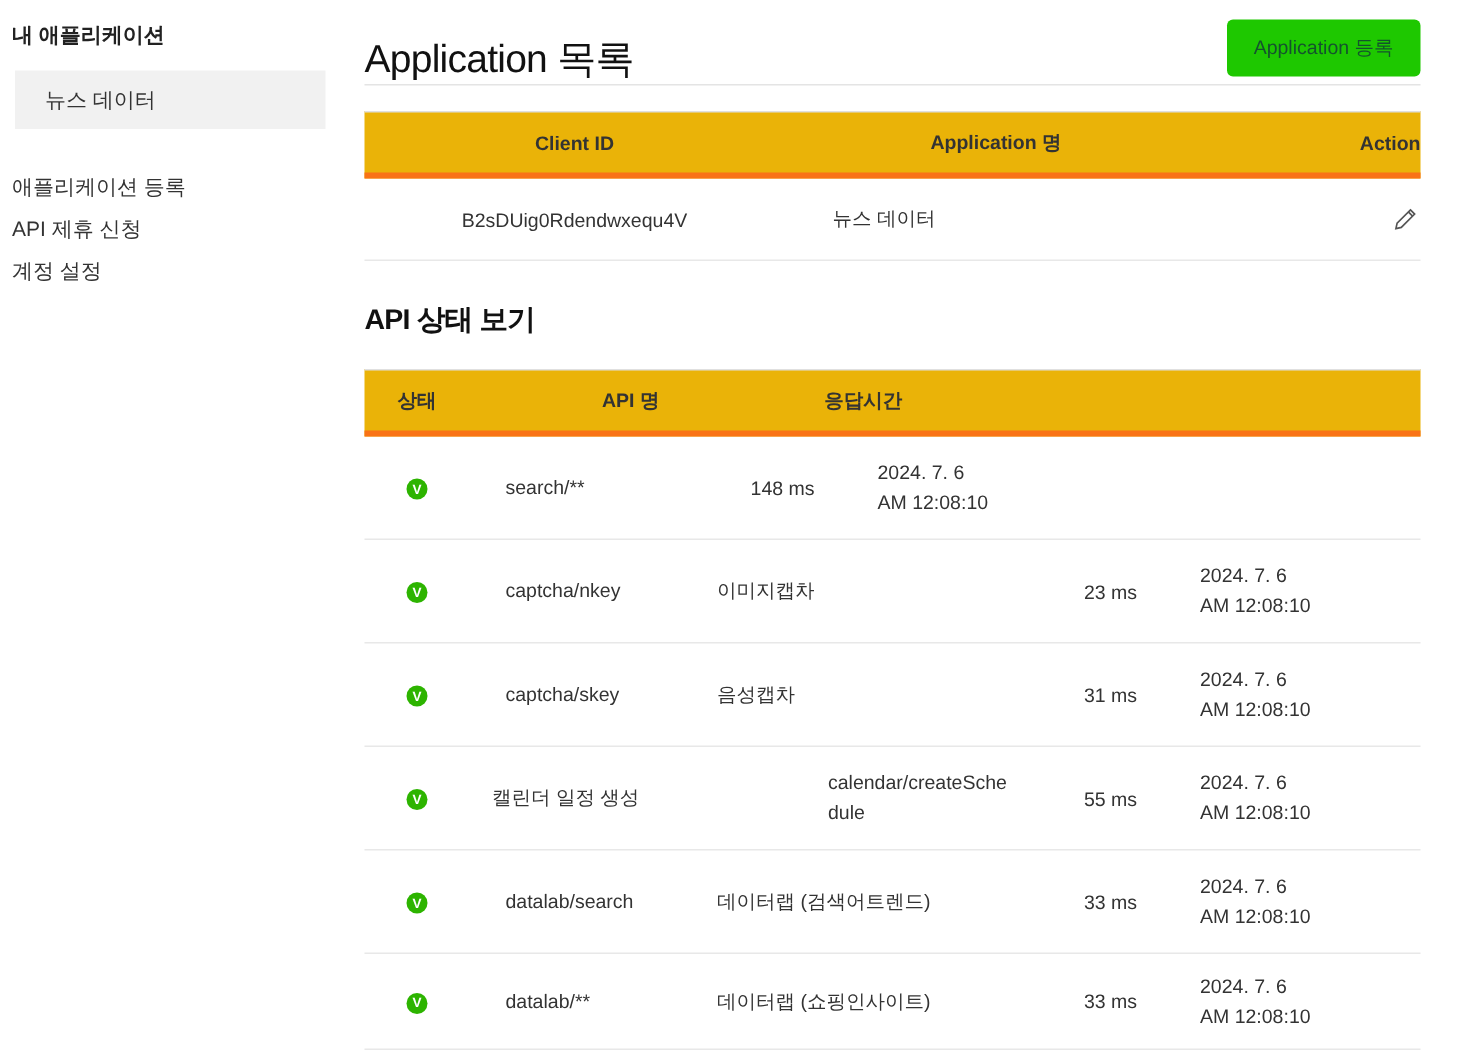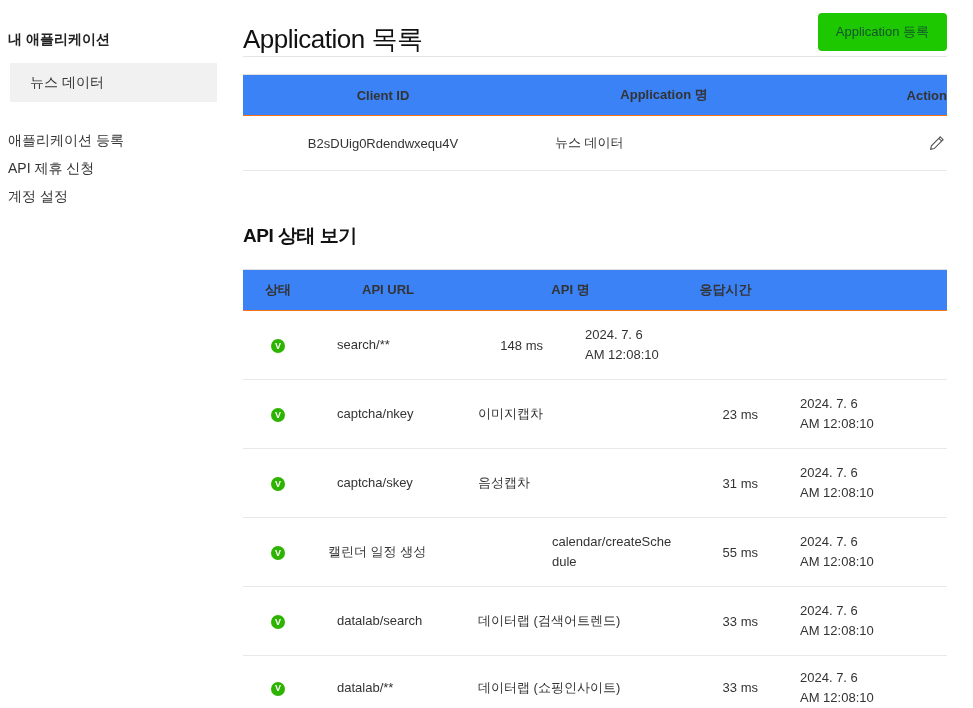--- a/index.html
+++ b/index.html
@@ -1,56 +1,56 @@
 <!DOCTYPE html>
 <html style="--accent-green: #1ec800; --status-green: #2db400;"><head>
 <meta charset="utf-8">
 <style>
   html,body{margin:0;padding:0;background:#fff;}
   body{width:973px;height:708px;font-family:"Liberation Sans","DejaVu Sans",sans-serif;color:#333;}
   .page{position:relative;width:973px;height:708px;overflow:hidden;background:#fff;}
 
   
-  .sidebar{position:absolute;left:0;top:16px;width:217px;}
+  .sidebar{position:absolute;left:0;top:0;width:217px;}
   .sidebar-title{margin:15px 0 0 8px;font-size:14px;font-weight:700;color:#222;}
   .sidebar-selected{margin:14px 0 0 10px;width:207px;height:39px;background:#f1f1f1;
     display:flex;align-items:center;padding-left:20px;box-sizing:border-box;
     font-size:14px;color:#333;cursor:pointer;}
   .sidebar-menu{margin-top:24px;}
   .sidebar-menu .item{display:block;padding:7px 0 7px 8px;font-size:14px;line-height:14px;
     color:#333;cursor:pointer;}
 
   
   .main{position:absolute;left:243px;top:0;width:704px;}
   .main-header{display:flex;justify-content:space-between;align-items:flex-start;
     height:56px;border-bottom:1px solid #e4e4e4;}
   .page-title{font-size:26px;font-weight:400;color:#111;margin-top:22px;letter-spacing:-0.5px;}
   .register-btn{margin-top:13px;height:38px;padding:0 18px;background:var(--accent-green,#1ec800);
     color:#14532d;font-size:13px;font-weight:400;border:none;border-radius:4px;cursor:pointer;
     font-family:inherit;}
 
   
   .tbl{width:704px;}
-  .tbl-header{display:flex;background:#3b82f6;height:40px;align-items:center;
-    border-top:1px solid #e0e0e0;border-bottom:1px solid #f97316;
+  .tbl-header{display:flex;background:#eab308;height:40px;align-items:center;
+    border-top:1px solid #e0e0e0;border-bottom:4px solid #f97316;
     font-weight:700;font-size:13px;color:#333;}
   .tbl-row{display:flex;align-items:center;border-bottom:1px solid #e8e8e8;font-size:13px;color:#333;}
 
   
   .tbl1{margin-top:17px;}
   .tbl1 .c1{width:280px;text-align:center;}
   .tbl1 .c2{width:282px;}
   .tbl1 .hd.c2{text-align:center;}
   .tbl1 .bd.c2{padding-left:32px;box-sizing:border-box;}
   .tbl1 .c3{width:142px;text-align:right;}
   .tbl1 .tbl-row{height:54px;}
   .edit-btn{background:none;border:none;cursor:pointer;padding:2px;line-height:0;}
 
   
-  .section-title{margin-top:52px;font-size:19px;font-weight:700;color:#111;letter-spacing:-0.5px;}
+  .section-title{margin-top:26px;font-size:19px;font-weight:700;color:#111;letter-spacing:-0.5px;}
 
   
   .tbl2{margin-top:20px;}
   .tbl2 .c-status{width:70px;text-align:center;}
   .tbl2 .c-url{width:150px;padding-left:24px;box-sizing:border-box;line-height:20px;overflow-wrap:anywhere;}
   .tbl2 .hd.c-url{padding-left:0;text-align:center;}
   .tbl2 .c-name{width:215px;padding-left:15px;box-sizing:border-box;}
   .tbl2 .hd.c-name{padding-left:0;text-align:center;}
   .tbl2 .c-time{width:95px;text-align:right;padding-right:15px;box-sizing:border-box;}
   .tbl2 .hd.c-time{text-align:center;padding-right:0;}
@@ -119,21 +119,20 @@
             </div>
           </div>
         </div>
     </div>
 
     <div class="section-title">API 상태 보기</div>
 
     <div class="tbl tbl2">
       <div class="tbl-header">
         <div class="hd c-status">상태</div>
-        <div class="hd c-url">API URL</div>
         <div class="hd c-name">API 명</div>
         <div class="hd c-time">응답시간</div>
       </div>
       <div>
 
           <div class="tbl-row">
             <div class="bd c-status">
               <span class="status-icon">V</span>
             </div>
             <div class="bd c-url">search/**</div>

